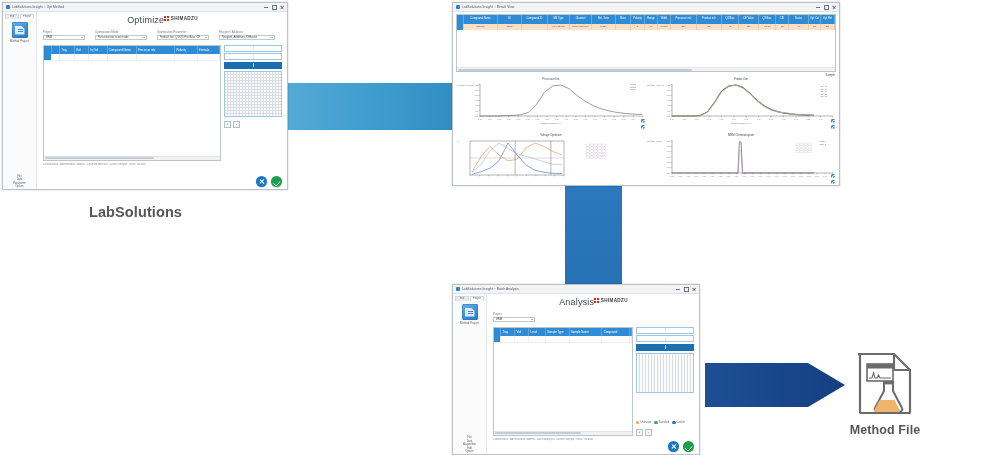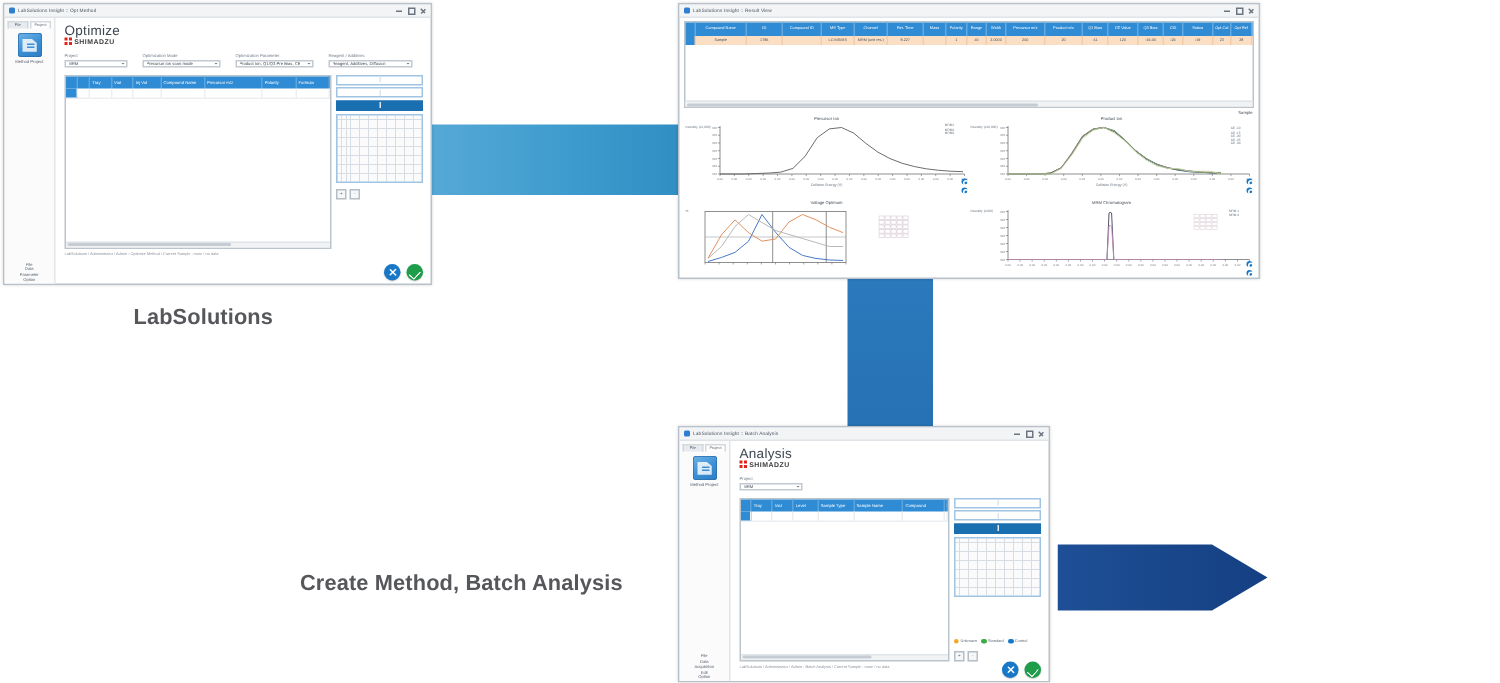--- a/index.html
+++ b/index.html
@@ -72,21 +72,21 @@
   }
   .rail-cap{font-size:2.8px;color:#5a646f;text-align:center;line-height:1.3;}
   .rail-bottom{
     position:absolute;bottom:2px;left:0;right:0;
     display:flex;flex-direction:column;align-items:center;gap:.4px;
     font-size:2.7px;color:#5a646f;
   }
 
   
   .pane{flex:1;position:relative;padding:4px 5px 0 6px;box-sizing:border-box;min-width:0;}
-  .pane-head{display:flex;align-items:flex-start;justify-content:center;flex-direction:column;}
+  .pane-head{display:flex;align-items:flex-start;justify-content:center;}
   .pane-title{font-size:9px;color:#3c4650;font-weight:400;letter-spacing:.2px;line-height:1;}
   .logo{display:flex;align-items:center;gap:1.5px;}
   .logo .mark{
     width:5px;height:5px;flex:none;
     background:
       linear-gradient(#e2231a,#e2231a) 0 0/2.2px 2.2px no-repeat,
       linear-gradient(#e2231a,#e2231a) 2.8px 0/2.2px 2.2px no-repeat,
       linear-gradient(#e2231a,#e2231a) 0 2.8px/2.2px 2.2px no-repeat,
       linear-gradient(#e2231a,#e2231a) 2.8px 2.8px/2.2px 2.2px no-repeat;
   }
@@ -797,17 +797,29 @@
 
         <div class="actions">
           <div class="btn cancel"></div>
           <div class="btn ok"></div>
         </div>
       </div>
     </div>
   </div>
 
   <div class="caption" style="left:89px;top:204px;">LabSolutions</div>
-  <div class="caption" style="left:200px;top:381px;">Create Method, Batch Analysis</div>
-
+
+  <div class="fileicon" style="left:846px;top:352px;width:78px;">
+    <svg width="56" height="62" viewBox="0 0 56 62">
+      <path d="M3 2 h34 l16 16 v42 a1 1 0 0 1 -1 1 H4 a1 1 0 0 1 -1 -1 V3 a1 1 0 0 1 -1 -1 z" fill="#ffffff" stroke="#6b6b6b" stroke-width="2.2" stroke-linejoin="round"></path>
+      <path d="M37 2 v15 a1 1 0 0 0 1 1 h15" fill="none" stroke="#6b6b6b" stroke-width="2.2" stroke-linejoin="round"></path>
+      <rect x="10" y="12" width="26" height="17" fill="none" stroke="#6b6b6b" stroke-width="1.6"></rect>
+      <rect x="10" y="12" width="26" height="4.5" fill="#6b6b6b"></rect>
+      <polyline points="12,26 15,26 16.5,21 18,26 20,26 21.5,23 23,26 34,26" fill="none" stroke="#6b6b6b" stroke-width="1.1"></polyline>
+      <path d="M27 30 h9 v9 l9 17 a2.2 2.2 0 0 1 -2 3.4 H20 a2.2 2.2 0 0 1 -2 -3.4 l9 -17 z" fill="#ffffff" stroke="#6b6b6b" stroke-width="2"></path>
+      <path d="M22.6 48 h14.8 l5.6 10.5 a1 1 0 0 1 -.9 1.5 H17.9 a1 1 0 0 1 -.9 -1.5 z" fill="#edb46a"></path>
+      <line x1="27" y1="31.5" x2="36" y2="31.5" stroke="#6b6b6b" stroke-width="1.8"></line>
+    </svg>
+    <div class="flabel">Method File</div>
+  </div>
 
 
 </div>
 
 </body></html>

